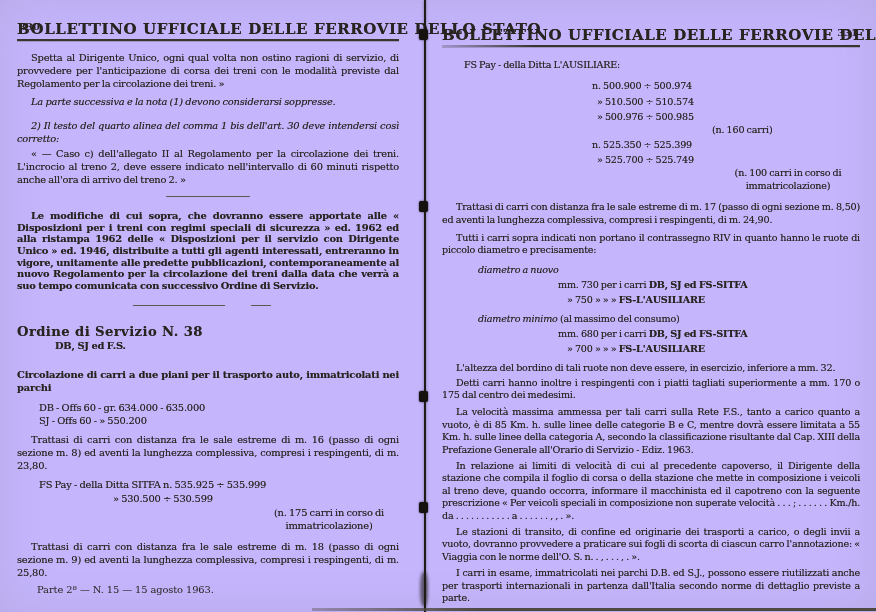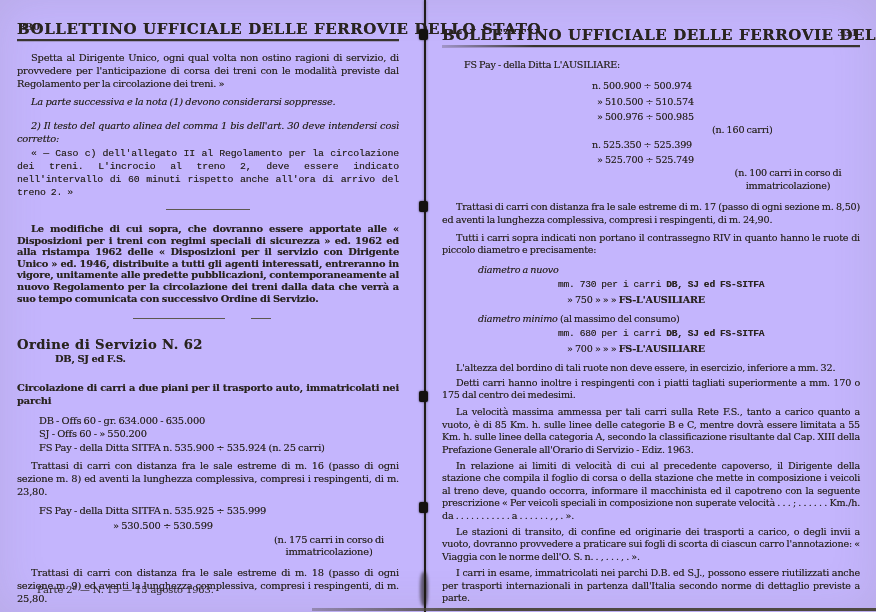--- a/index.html
+++ b/index.html
@@ -81,21 +81,21 @@
   .note2 { margin-left:262px; width:168px; text-align:center; line-height:12.2px; }
 
   .diam-label { margin-top:7px; margin-left:36px; }
   .diam-line  { margin-top:2px; margin-left:116px; white-space:nowrap; }
   .diam-line.sub { margin-left:125px; }
   .diam-line .name { font-weight:bold; }
 
   .mt4 { margin-top:4px; } .mt5 { margin-top:5px; } .mt6 { margin-top:6px; }
   .mt7 { margin-top:7px; } .mt9 { margin-top:9px; } .mt11 { margin-top:11px; }
   .mt13 { margin-top:13px; } .mt17 { margin-top:17px; } .mt2 { margin-top:2px; }
-  .mt3 { margin-top:3px;font-family:Liberation Mono, monospace; }
+  .mt3 { margin-top:3px; }
 
   
   .binding-line {
     position:absolute; left:424px; top:0; width:2px; height:612px;
     background:#201d19; box-shadow:0 0 3px rgba(30,26,22,0.45);
   }
   .staple {
     position:absolute; left:419px; width:9px; height:11px;
     background:#14110e; border-radius:2px;
     box-shadow:0 0 2px rgba(20,16,12,0.8);
@@ -127,30 +127,29 @@
     <p class="body it ind mt5">La parte successiva e la nota (1) devono considerarsi soppresse.</p>
     <p class="body it ind mt11">2) Il testo del quarto alinea del comma 1 bis dell'art. 30 deve intendersi così corretto:</p>
     <p class="body ind mt3">« — Caso c) dell'allegato II al Regolamento per la circolazione dei treni. L'incrocio al treno 2, deve essere indicato nell'intervallo di 60 minuti rispetto anche all'ora di arrivo del treno 2. »</p>
 
     <div class="divider"></div>
 
     <p class="body bd ind tight mt13">Le modifiche di cui sopra, che dovranno essere apportate alle « Disposizioni per i treni con regimi speciali di sicurezza » ed. 1962 ed alla ristampa 1962 delle « Disposizioni per il servizio con Dirigente Unico » ed. 1946, distribuite a tutti gli agenti interessati, entreranno in vigore, unitamente alle predette pubblicazioni, contemporaneamente al nuovo Regolamento per la circolazione dei treni dalla data che verrà a suo tempo comunicata con successivo Ordine di Servizio.</p>
 
     <div class="divider two"></div>
 
-    <h2 class="os-heading">Ordine di Servizio N. 62</h2>
+    <h2 class="os-heading">Ordine di Servizio N. 38</h2>
 
     <p class="body bd subject2">DB, SJ ed F.S.</p>
     <p class="body bd subject1">Circolazione di carri a due piani per il trasporto auto, immatricolati nei parchi</p>
 
 
     <div class="wagon-list body">
       <div class="wagon-item">DB - Offs 60 - gr. 634.000 - 635.000</div>
       <div class="wagon-item">SJ - Offs 60 - » 550.200</div>
-      <div class="wagon-item">FS Pay - della Ditta SITFA n. 535.900 ÷ 535.924  (n. 25 carri)</div>
     </div>
 
     <p class="body ind mt6">Trattasi di carri con distanza fra le sale estreme di m. 16 (passo di ogni sezione m. 8) ed aventi la lunghezza complessiva, compresi i respingenti, di m. 23,80.</p>
 
     <div class="body fs2-l1">FS Pay - della Ditta SITFA n. 535.925 ÷ 535.999</div>
     <div class="body fs2-l2">» 530.500 ÷ 530.599</div>
     <div class="body note-right">
       <div>(n. 175 carri in corso di</div>
       <div>immatricolazione)</div>
     </div>

